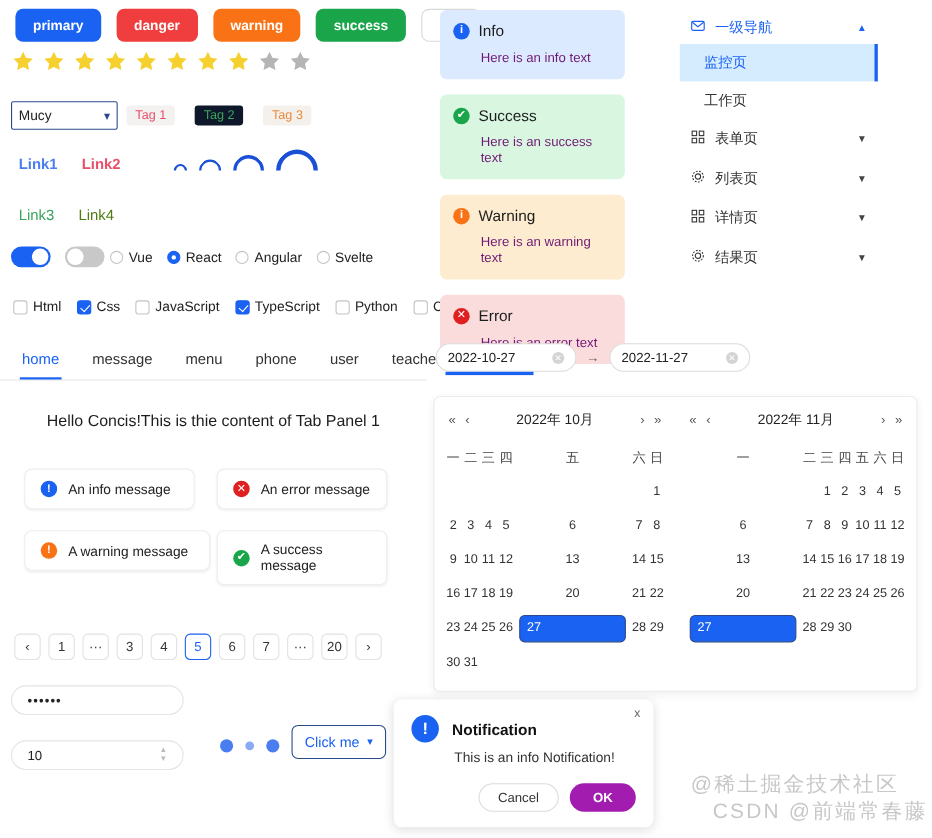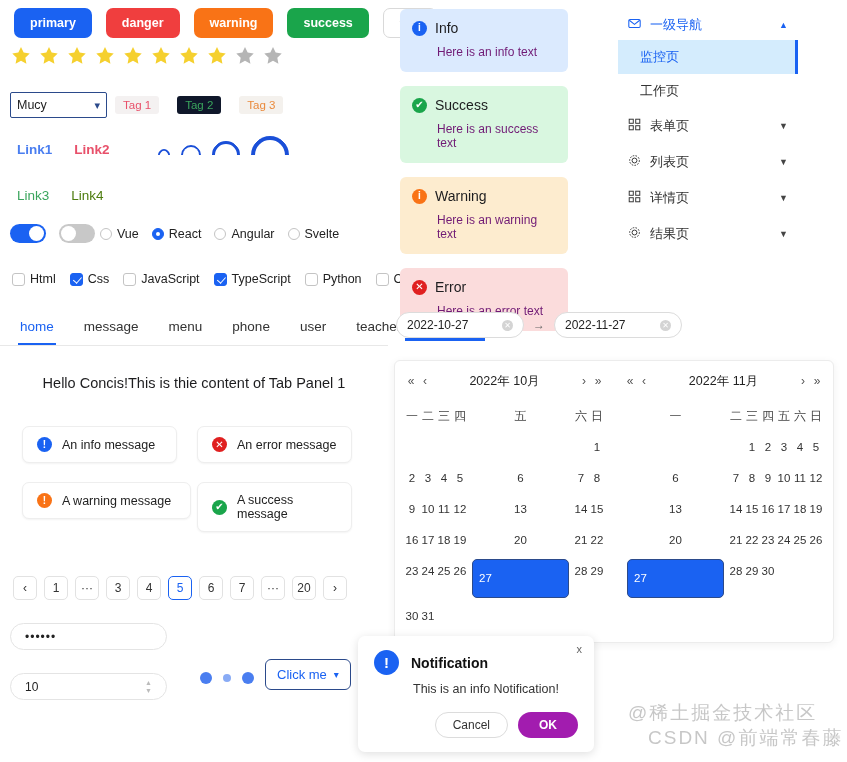--- a/index.html
+++ b/index.html
@@ -123,21 +123,21 @@
   .cal-box { width:440px; border:1px solid #ececec; border-radius:6px; background:#fff;
              box-shadow:0 2px 8px rgba(0,0,0,.06); display:flex; }
   .cal { width:220px; padding:10px 9px; }
   .cal-hd { display:flex; align-items:center; font-size:12.5px; color:#222; height:20px; }
   .cal-hd .nav { cursor:pointer; color:#555; font-size:12px; width:14px; text-align:center; }
   .cal-hd .ttl { flex:1; text-align:center; font-size:12.5px; }
   .cal-grid { display:grid; grid-template-columns:repeat(7,1fr); margin-top:10px; }
   .cal-grid div { text-align:center; font-size:11.5px; height:31px; line-height:31px; color:#333; }
   .cal-grid .wd { color:#444; font-size:12px; }
   .cal-grid .day { cursor:pointer; }
-  .cal-grid .day.sel { background:#1a62f2; color:#fff; border-radius:5px; height:39px; line-height:25px; margin:3px 4px; }
+  .cal-grid .day.sel { background:#1a62f2; color:#fff; border-radius:5px; height:25px; line-height:25px; margin:3px 4px; }
 
   
   .pager { display:flex; gap:7px; }
   .pg { width:24px; height:24px; border:1px solid #e2e2e2; border-radius:5px; background:#fff;
         font-size:12px; display:flex; align-items:center; justify-content:center; cursor:pointer; color:#333; }
   .pg.active { border-color:#1a62f2; color:#1a62f2; }
 
   
   .inp { height:27px; border:1px solid #e4e4e4; border-radius:14px; background:#fff;
          display:flex; align-items:center; padding:0 14px; font-size:12px; }

